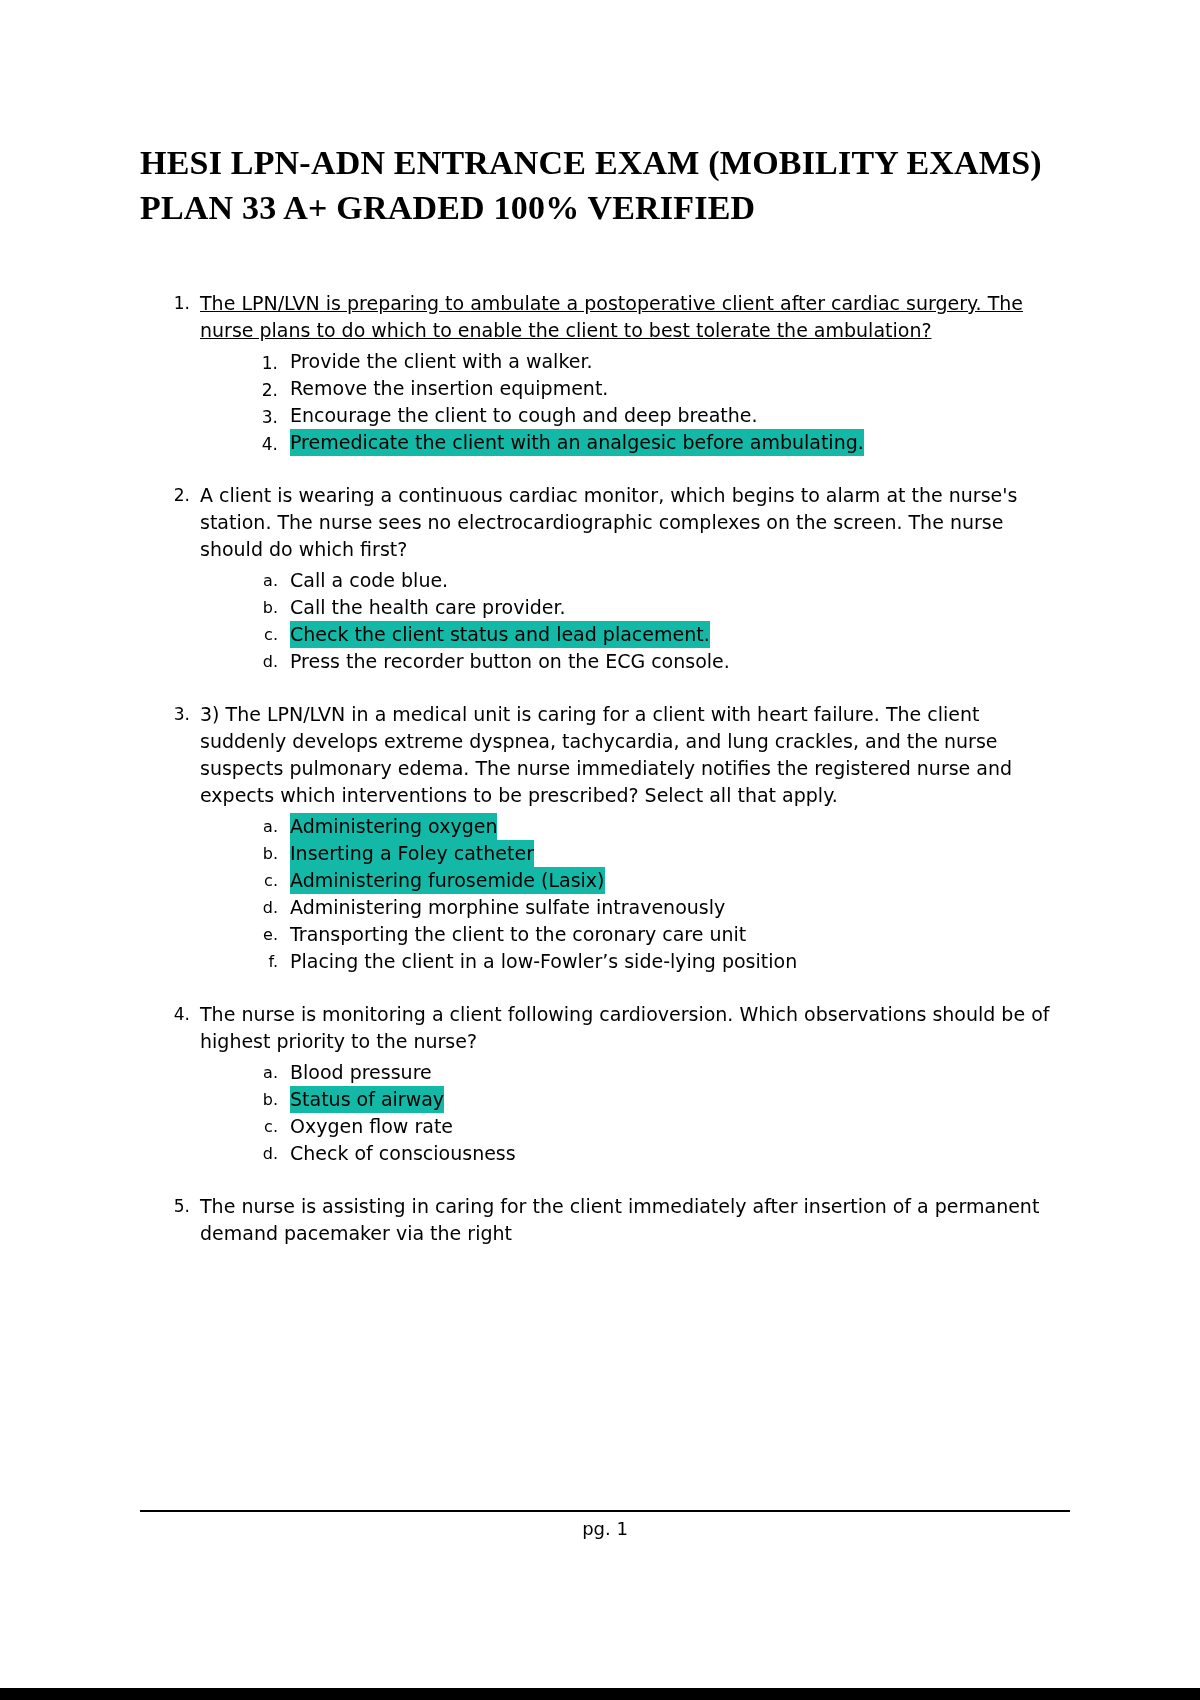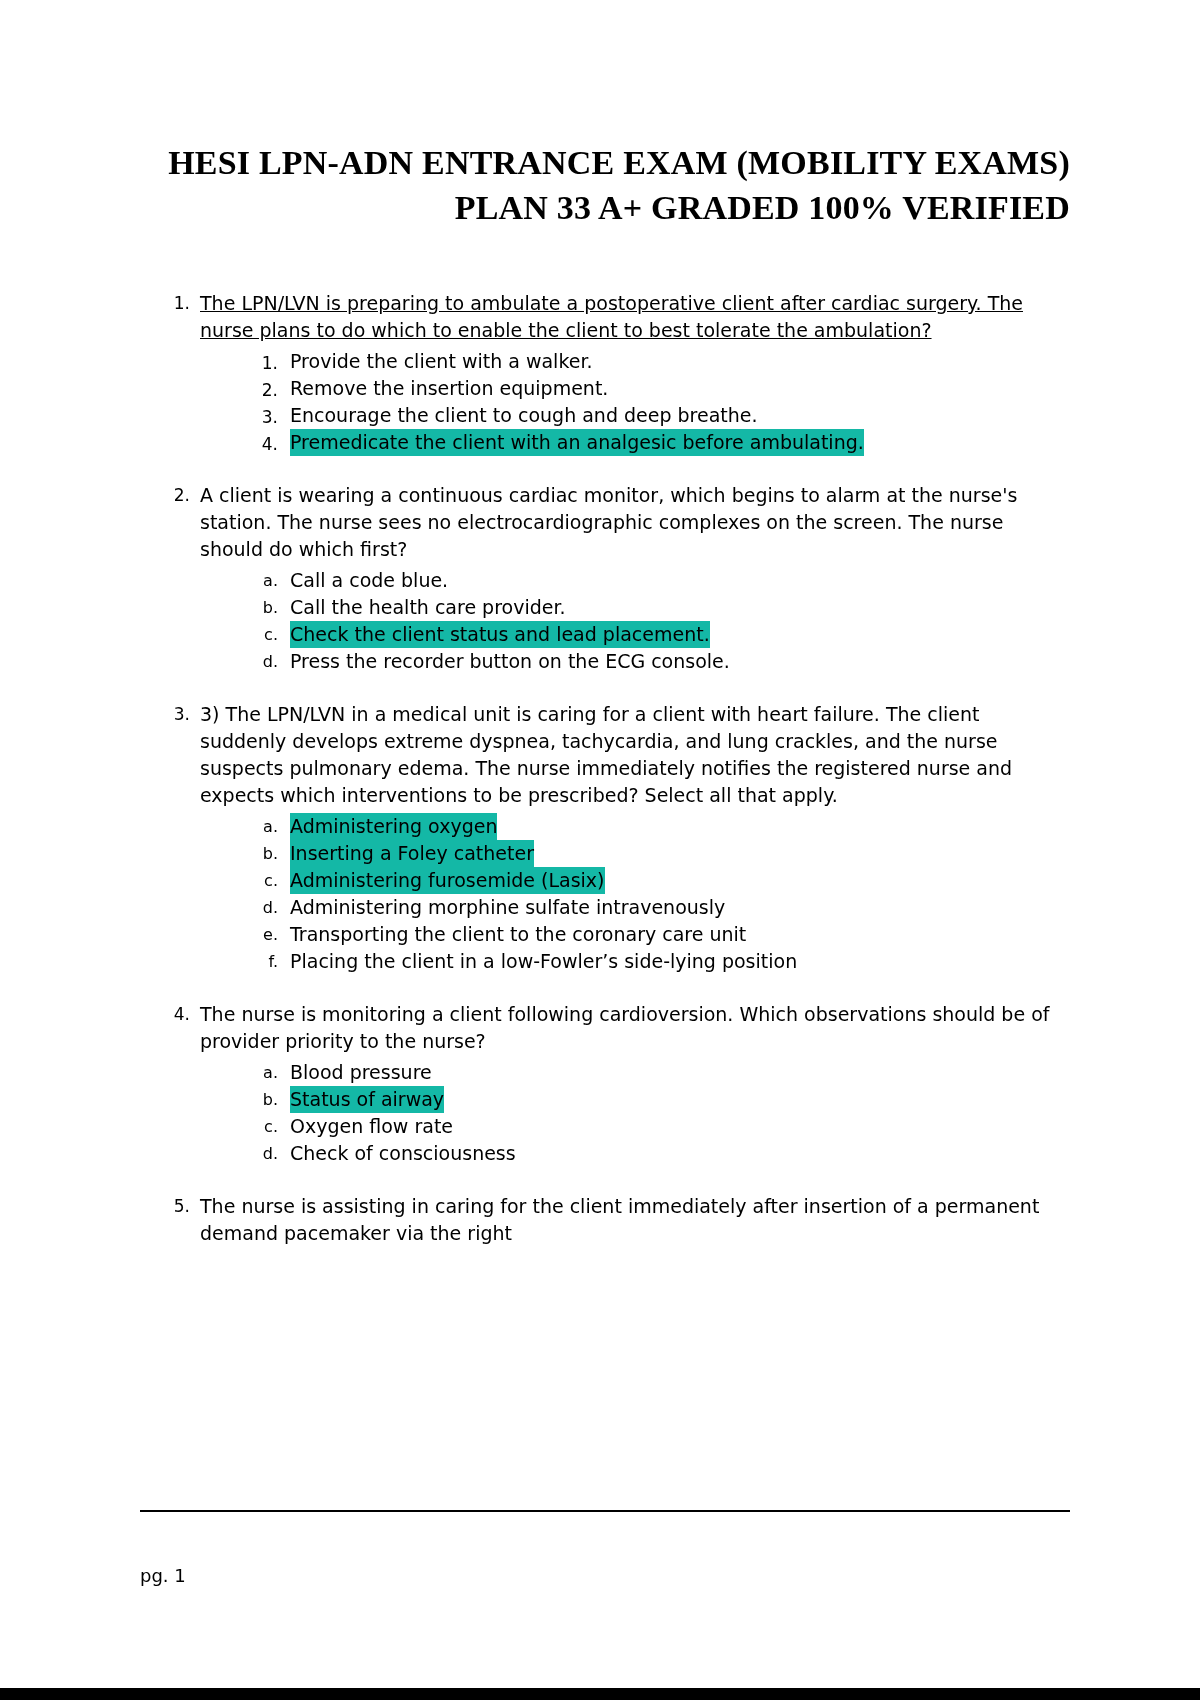--- a/index.html
+++ b/index.html
@@ -21,21 +21,21 @@
     top: 0;
     width: 1200px;
     height: 1700px;
     background: #ffffff;
   }
   .doc-title {
     position: absolute;
     left: 140px;
     top: 140px;
     width: 930px;
-    text-align: right;
+    text-align: left;
     font-family: "Liberation Serif", serif;
     font-weight: bold;
     font-size: 34px;
     line-height: 1.33;
     letter-spacing: 0.2px;
   }
   .content {
     position: absolute;
     left: 150px;
     top: 290px;
@@ -101,25 +101,24 @@
     top: 1510px;
     width: 930px;
     height: 2px;
     background: #000;
   }
   .page-number {
     position: absolute;
     left: 140px;
     top: 1518px;
     width: 930px;
-    text-align: left;
+    text-align: center;
     font-family: "DejaVu Sans", sans-serif;
     font-size: 18px;
     color: #000;
-    margin-top: 47px;
   }
   .bottom-bar {
     position: absolute;
     left: 0;
     top: 1688px;
     width: 1200px;
     height: 12px;
     background: #000000;
   }
   .top-artifact {
@@ -221,21 +220,21 @@
             <div class="opt-label">f.</div>
             <div class="opt-text">Placing the client in a low-Fowler’s side-lying position</div>
           </div>
         </div>
       </div>
     </div>
 
     <div class="q-block">
       <div class="q-num">4.</div>
       <div class="q-body">
-        <div class="q-text">The nurse is monitoring a client following cardioversion. Which observations should be of provider priority to the nurse?</div>
+        <div class="q-text">The nurse is monitoring a client following cardioversion. Which observations should be of highest priority to the nurse?</div>
         <div class="options">
           <div class="opt">
             <div class="opt-label">a.</div>
             <div class="opt-text">Blood pressure</div>
           </div>
           <div class="opt">
             <div class="opt-label">b.</div>
             <div class="opt-text hl">Status of airway</div>
           </div>
           <div class="opt">

